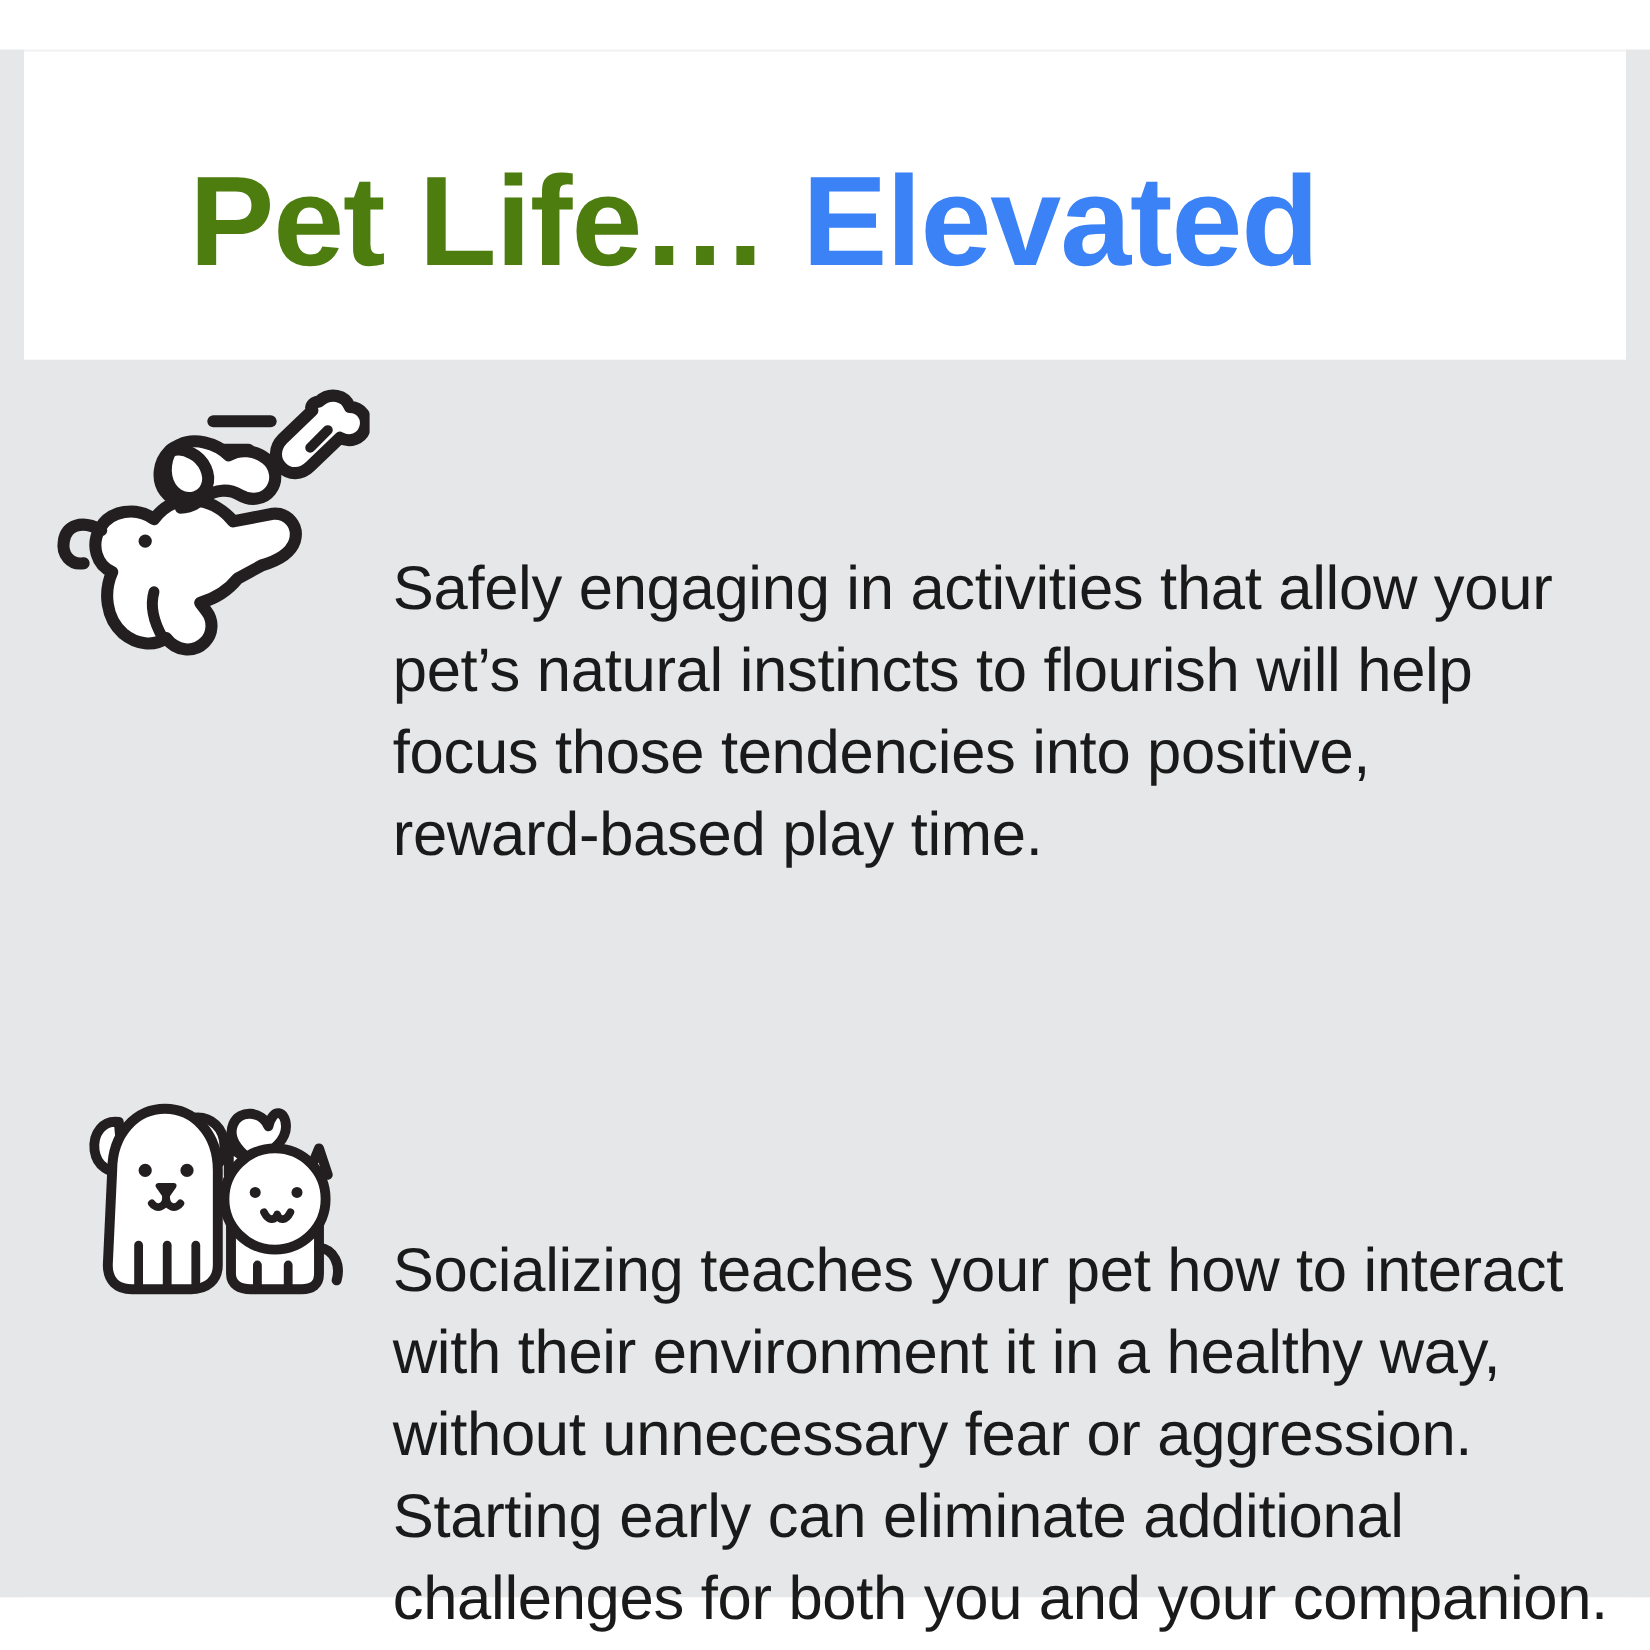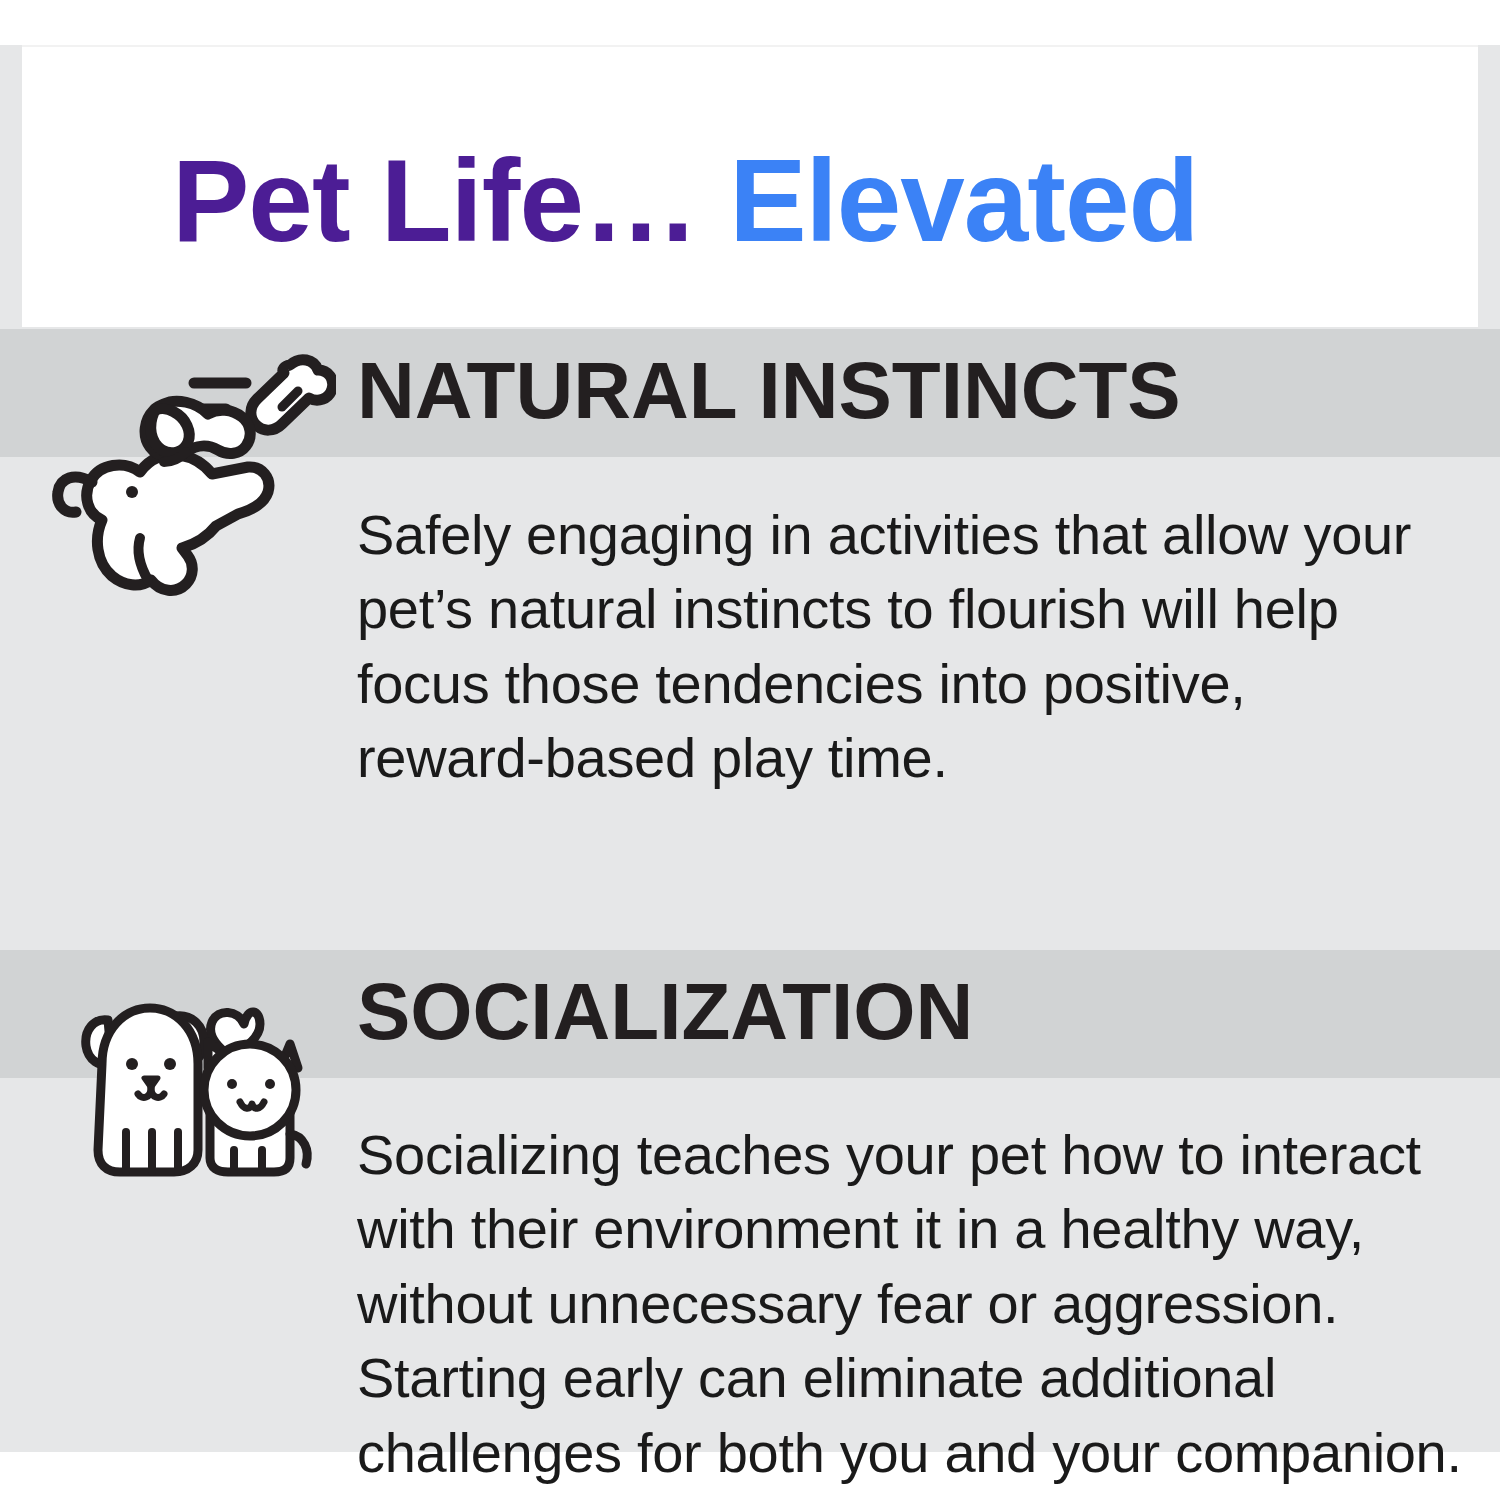--- a/index.html
+++ b/index.html
@@ -53,21 +53,21 @@
     position: absolute;
     left: 150px;
     top: 96px;
     white-space: nowrap;
     font-family: "Liberation Sans", sans-serif;
     font-weight: 700;
     font-size: 116px;
     letter-spacing: -1px;
     line-height: 1;
   }
-  .brand-dark { color: #4c1d95; }
+  .brand-dark { color: #4d7c0f; }
   .brand-red  { color: #3b82f6; }
 
   
   .body-bg {
     position: absolute;
     left: 0;
     top: 327px;
     width: 1500px;
     height: 1125px;
     background: #e6e7e8;
@@ -130,23 +130,20 @@
   <div class="gutter-right"></div>
 
   <div class="brand-panel">
     <div class="brand-line">
       <span class="brand-dark">Pet Life…</span><span>&nbsp;</span><span class="brand-red">Elevated</span>
     </div>
   </div>
 
   <div class="body-bg"></div>
 
-  <div class="band band-1">
-    <div class="band-title">NATURAL INSTINCTS</div>
-  </div>
 
   <div class="icon-well icon-instincts">
     <svg viewBox="0 0 300 262" xmlns="http://www.w3.org/2000/svg">
       <g fill="none" stroke="#231f20" stroke-width="11" stroke-linecap="round" stroke-linejoin="round">
 
         <line x1="158" y1="31" x2="210" y2="31"></line>
         <line x1="163" y1="57" x2="190" y2="57"></line>
         <line x1="137" y1="57" x2="145" y2="57"></line>
 
         <path d="M254 13 C264 4 278 7 282 18 C292 18 299 27 296 37 C293 47 282 51 273 46
@@ -177,23 +174,20 @@
 
         <circle cx="96" cy="140" r="6" fill="#231f20" stroke="none"></circle>
       </g>
     </svg>
   </div>
 
   <div class="copy copy-1">
     <p>Safely engaging in activities that allow your pet’s natural instincts to flourish will help focus those tendencies into positive, reward-based play time.</p>
   </div>
 
-  <div class="band band-2">
-    <div class="band-title">SOCIALIZATION</div>
-  </div>
 
   <div class="icon-well icon-social">
     <svg viewBox="0 0 282 216" xmlns="http://www.w3.org/2000/svg">
       <g fill="#ffffff" stroke="#231f20" stroke-width="9" stroke-linecap="round" stroke-linejoin="round">
 
         <path d="M186 52 C180 38 160 36 154 50 C149 62 158 74 172 84
                  C188 76 202 66 202 52 C202 38 190 34 186 52 Z"></path>
 
         <path d="M50 48 C36 46 26 58 28 74 C30 88 42 96 54 92 Z"></path>
 

